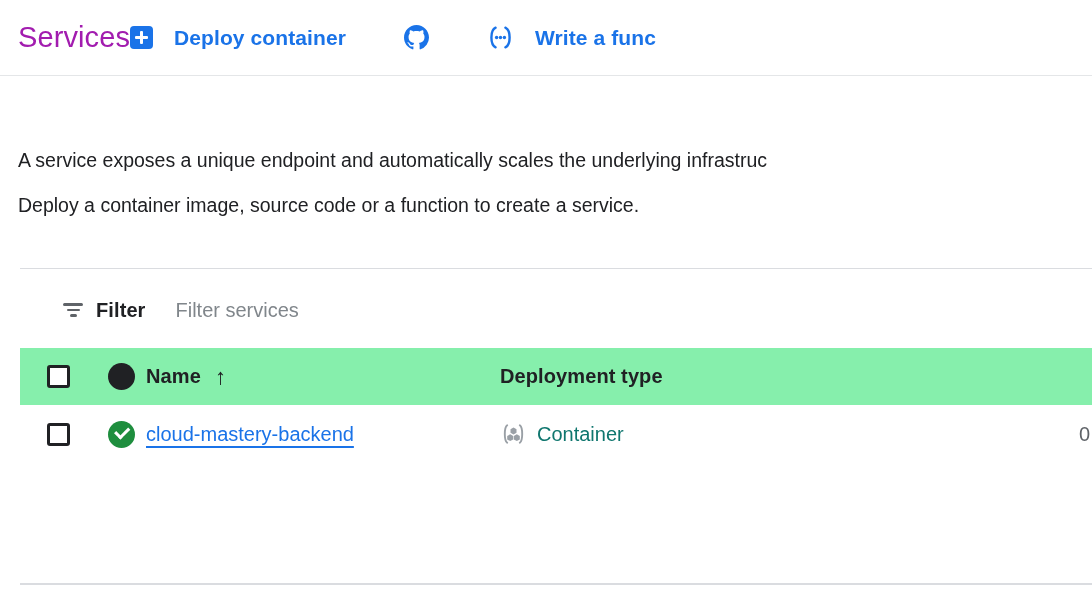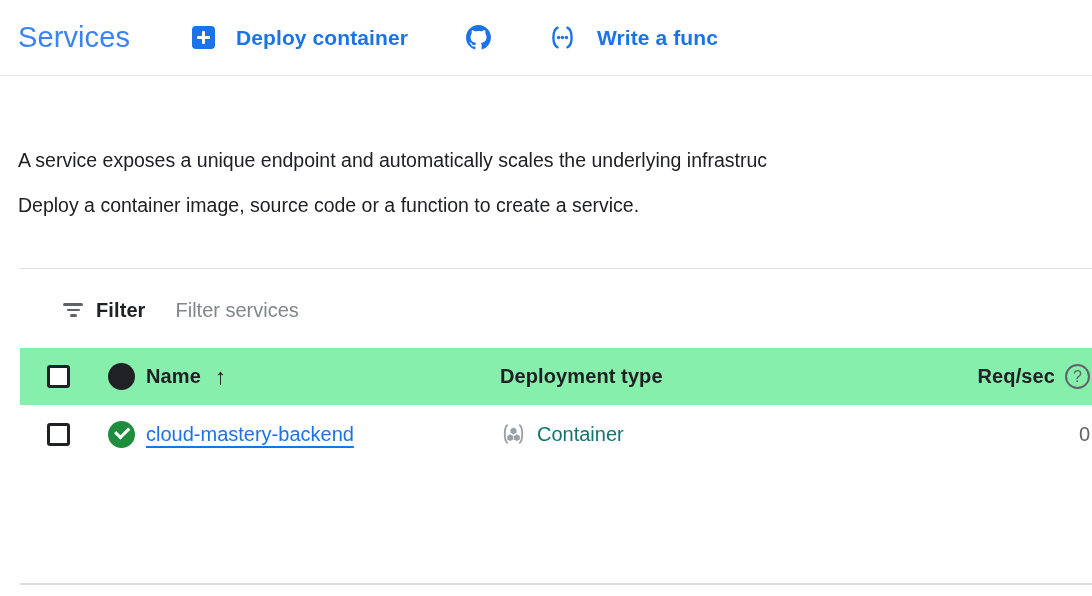--- a/index.html
+++ b/index.html
@@ -32,23 +32,22 @@
     align-items: center;
     box-sizing: border-box;
     padding-left: 18px;
     border-bottom: 1px solid #e4e6e8;
     background: #fff;
     white-space: nowrap;
   }
   .page-title {
     font-size: 29px;
     font-weight: 400;
-    color: #3b82f6;
+    color: #a21caf;
     letter-spacing: 0.1px;
-    margin-right: 62px;
   }
   .action {
     display: flex;
     align-items: center;
     gap: 21px;
     color: #1a73e8;
     font-size: 21px;
     font-weight: 700;
     letter-spacing: 0.1px;
     cursor: pointer;
@@ -343,24 +342,20 @@
       <div class="c-status">
         <span class="status-dot"></span>
       </div>
       <div class="c-name" style="padding-left:0;">
         <span class="th-text">Name</span>
         <span class="sort-arrow">↑</span>
       </div>
       <div class="c-type">
         <span class="th-text">Deployment type</span>
       </div>
-      <div class="c-req">
-        <span class="th-text">Req/sec</span>
-        <span class="help-icon">?</span>
-      </div>
     </div>
 
     <div class="trow">
       <div class="c-check">
         <span class="checkbox"></span>
       </div>
       <div class="c-status">
         <span class="status-ok"></span>
       </div>
       <div class="c-name" style="padding-left:0;">

